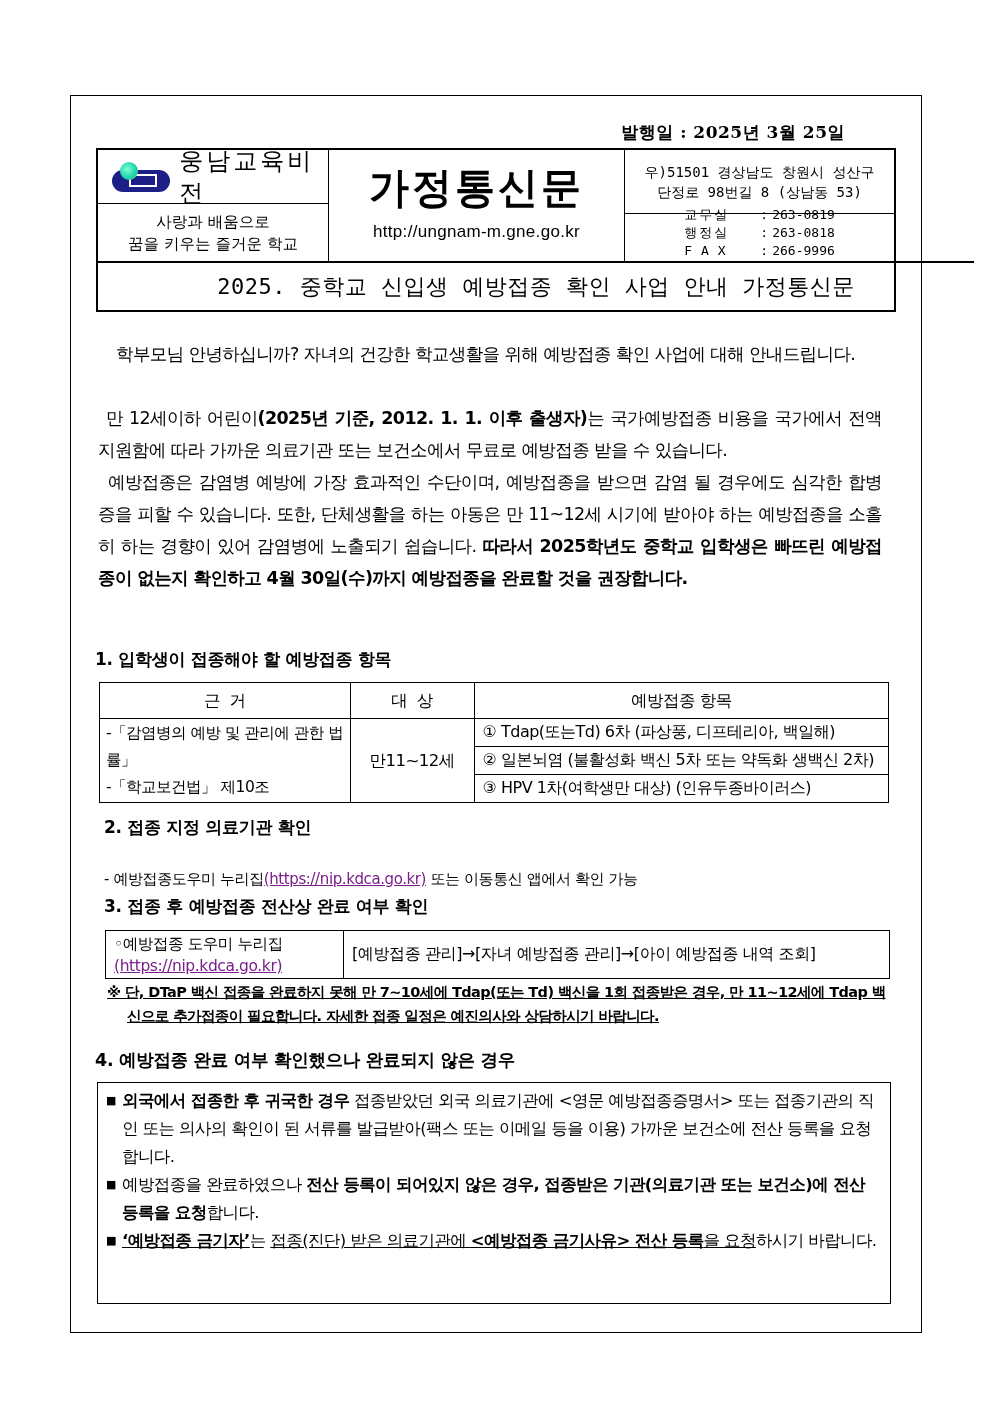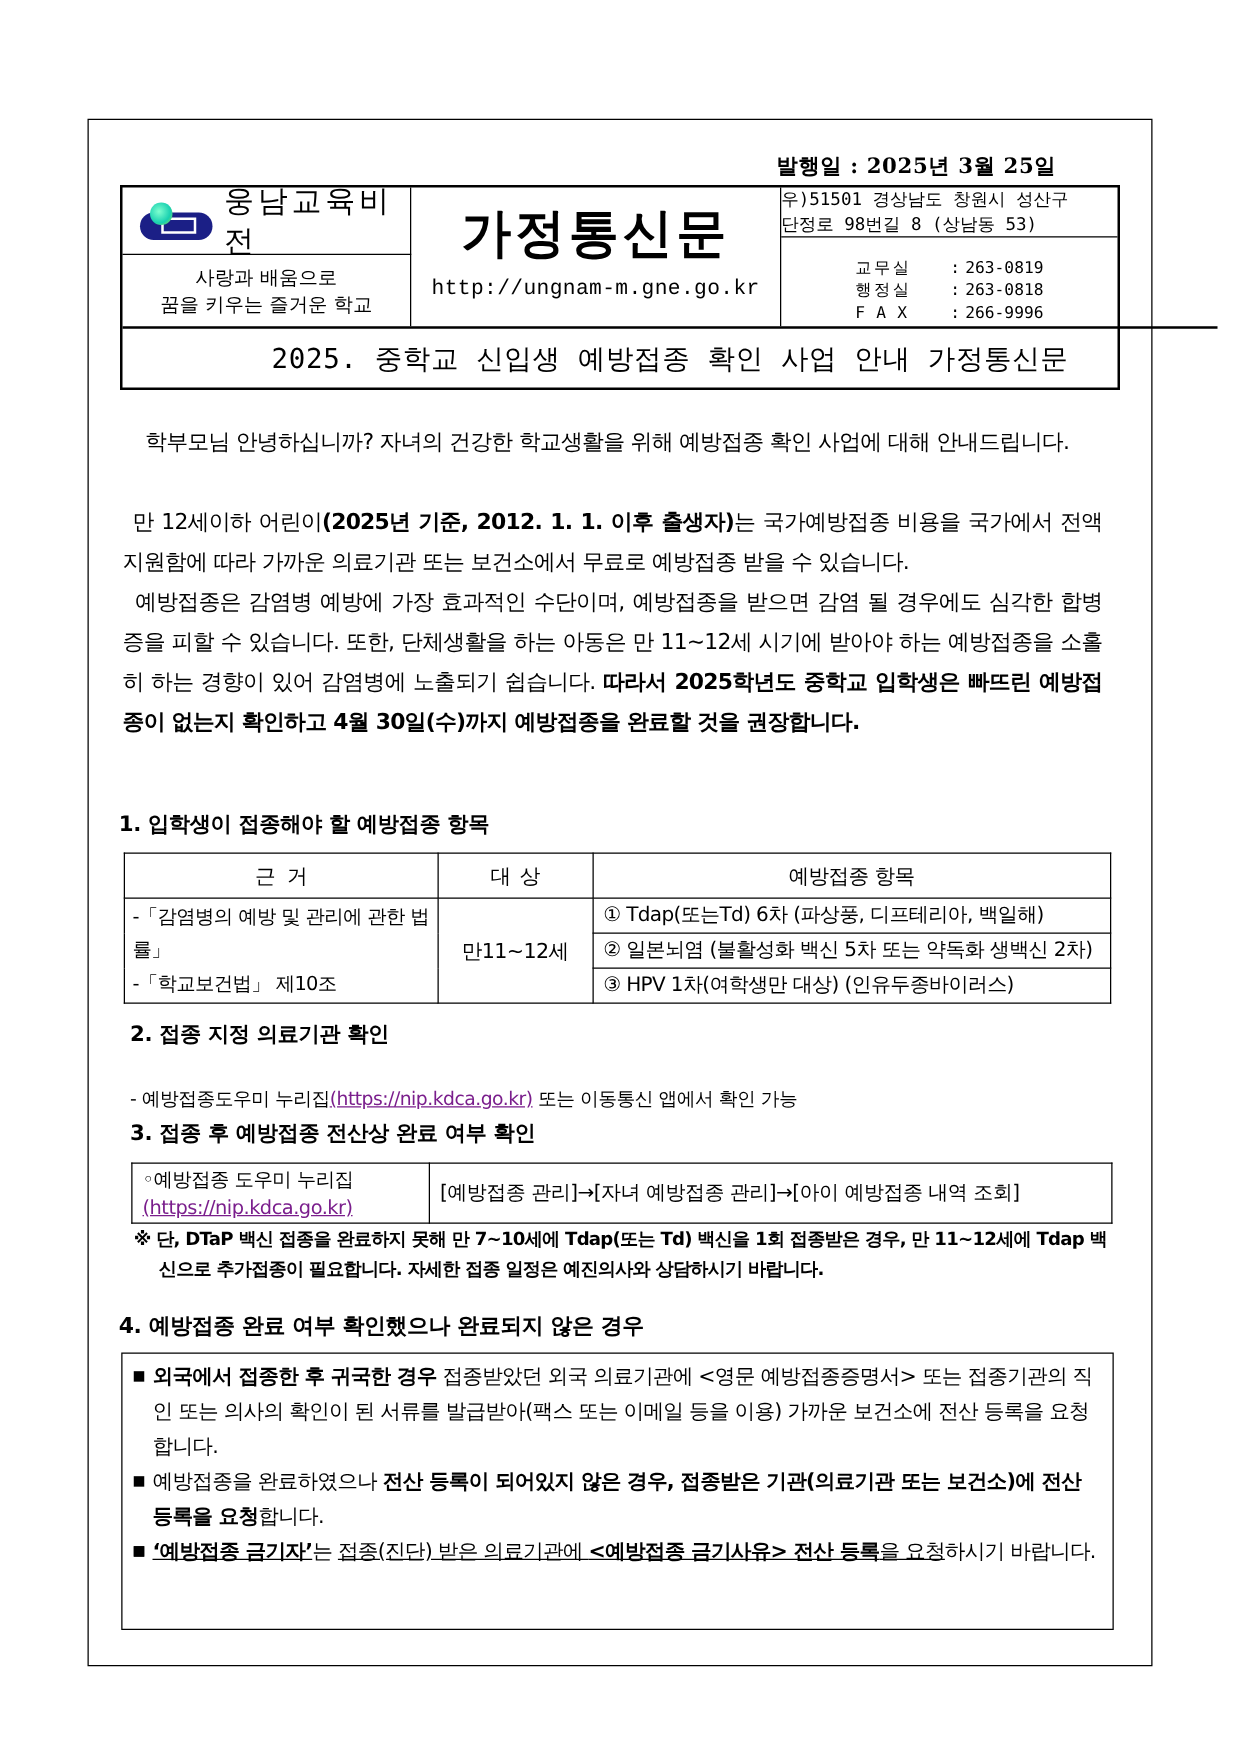--- a/index.html
+++ b/index.html
@@ -12,64 +12,64 @@
     font-family: "DejaVu Serif", "Liberation Serif", serif; font-weight: bold; font-size: 17px; letter-spacing: 0.5px; }
 
   
   .hdr { position: absolute; left: 96px; top: 148px; width: 800px; height: 164px; border: 2px solid #000; }
   .hdr .cell { position: absolute; border-color: #000; border-style: solid; border-width: 0; }
   .hdr-logo { left: 0; top: 0; width: 231px; height: 54px; border-right-width: 1px !important; border-bottom-width: 1px !important; display:flex; align-items:center; }
   .hdr-slogan { left: 0; top: 54px; width: 231px; height: 57px; border-right-width: 1px !important;
     display:flex; flex-direction:column; align-items:center; justify-content:center; font-size: 15.5px; line-height: 22px; }
   .hdr-center { left: 231px; top: 0; width: 296px; height: 111px; border-right-width: 1px !important;
     display:flex; flex-direction:column; align-items:center; }
-  .hdr-addr { left: 527px; top: 0; width: 269px; height: 40px; border-bottom-width: 1px !important;
-    display:flex; flex-direction:column; justify-content:center; font-family: "DejaVu Sans Mono", monospace; font-size: 14px; line-height: 20px; }
+  .hdr-addr { left: 527px; top: 0; width: 269px; height: 64px; border-bottom-width: 1px !important;
+    display:flex; flex-direction:column; align-items:center; justify-content:center; font-family: "DejaVu Sans Mono", monospace; font-size: 14px; line-height: 20px; }
   .hdr-phones { left: 527px; top: 54px; width: 269px; height: 57px;
     display:flex; flex-direction:column; align-items:center; justify-content:center; font-family: "DejaVu Sans Mono", monospace; font-size: 13px; line-height: 18px; }
   .hdr-title { left: 0; top: 111px; width: 876px; height: 49px; border-top-width: 2px !important;
     display:flex; align-items:center; justify-content:center; font-family: "DejaVu Sans Mono", monospace; font-size: 22px; letter-spacing: 0.5px; }
 
   .logo { width: 60px; height: 30px; margin-left: 14px; position: relative; }
   .logo .pill { position:absolute; left:0; top:8px; width:58px; height:22px; border-radius: 11px; background:#1b1f86; }
   .logo .box { position:absolute; left:17px; top:12px; width:28px; height:13px; border:2px solid #ffffff; background:#1b1f86; }
   .logo .dot { position:absolute; left:8px; top:0; width:18px; height:18px; border-radius:50%; background: radial-gradient(circle at 40% 40%, #7fffd0, #18d0b0 60%, #a8d840); }
   .logo-text { margin-left: 12px; font-size: 24px; letter-spacing: 3px; }
 
   .newsletter-title { margin-top: 14px; font-size: 40px; font-weight: 900; letter-spacing: 3px; line-height: 46px; transform: scaleY(1.05); }
-  .site-url { margin-top: 12px; font-family: Liberation Mono, monospace; font-size: 17px; letter-spacing: 0.3px; }
+  .site-url { margin-top: 12px; font-family: Liberation Sans, sans-serif; font-size: 17px; letter-spacing: 0.3px; }
 
   .phone-row { display:flex; }
   .phone-row .k { width: 72px; text-align: left; letter-spacing: 2px; }
   .phone-row .sep { width: 16px; text-align:center; }
 
   
   .para { position: absolute; left: 98px; width: 784px; font-size: 17.5px; line-height: 32px; letter-spacing: -0.6px; text-align: justify; }
   .b { font-weight: bold; }
   .section-h { position: absolute; font-size: 17px; font-weight: bold; letter-spacing: -0.3px; }
 
   
   .t1 { position: absolute; left: 99px; top: 682px; width: 790px; border-collapse: collapse; font-size: 16px; letter-spacing: -0.5px; }
   .t1 td, .t1 th { border: 1px solid #000; font-weight: normal; }
   .t1 th { height: 36px; text-align: center; font-size: 16.5px; }
-  .t1 .c1 { width: 251px; } .t1 .c2 { width: 124px; font-family: Liberation Serif, serif; } .t1 .c3 { width: 415px; }
+  .t1 .c1 { width: 251px; } .t1 .c2 { width: 124px; } .t1 .c3 { width: 415px; }
   .t1 td.basis { padding-left: 6px; font-size: 15.5px; line-height: 27px; vertical-align: middle; }
   .t1 td.target { text-align:center; vertical-align: middle; font-size: 16.5px; }
   .t1 td.item { height: 28px; padding-left: 8px; font-size: 16px; }
 
   .sub-line { position: absolute; left: 104px; top: 843px; font-size: 15px; letter-spacing: -0.4px; margin-top: 27px; }
   .link { color: #7a1e8c; text-decoration: underline; }
 
   
   .t3 { position: absolute; left: 105px; top: 930px; width: 785px; border-collapse: collapse; font-size: 16px; letter-spacing: -0.4px; }
   .t3 td { border: 1px solid #000; height: 48px; vertical-align: middle; }
   .t3 td.l { width: 238px; padding-left: 8px; line-height: 22px; font-size: 15.5px; }
   .t3 td.r { padding-left: 8px; }
 
-  .note { position: absolute; left: 107px; top: 980px; width: 795px; font-size: 14.5px; font-weight: bold; line-height: 24px; letter-spacing: -0.6px; }
+  .note { position: absolute; left: 107px; top: 980px; width: 795px; font-size: 14.5px; font-weight: bold; line-height: 24px; letter-spacing: -0.6px; text-decoration: underline; }
   .note .indent { padding-left: 20px; display:block; }
 
   
   .box4 { position: absolute; left: 97px; top: 1082px; width: 794px; height: 222px; border: 1px solid #000; padding: 4px 8px 0 8px; }
   .b4-item { font-size: 16.5px; line-height: 28px; letter-spacing: -0.6px; position: relative; padding-left: 16px; }
   .b4-item .bullet { position: absolute; left: 0; top: 0; font-size: 11px; }
   .u { text-decoration: underline; }
 </style>
 </head>
 <body>

